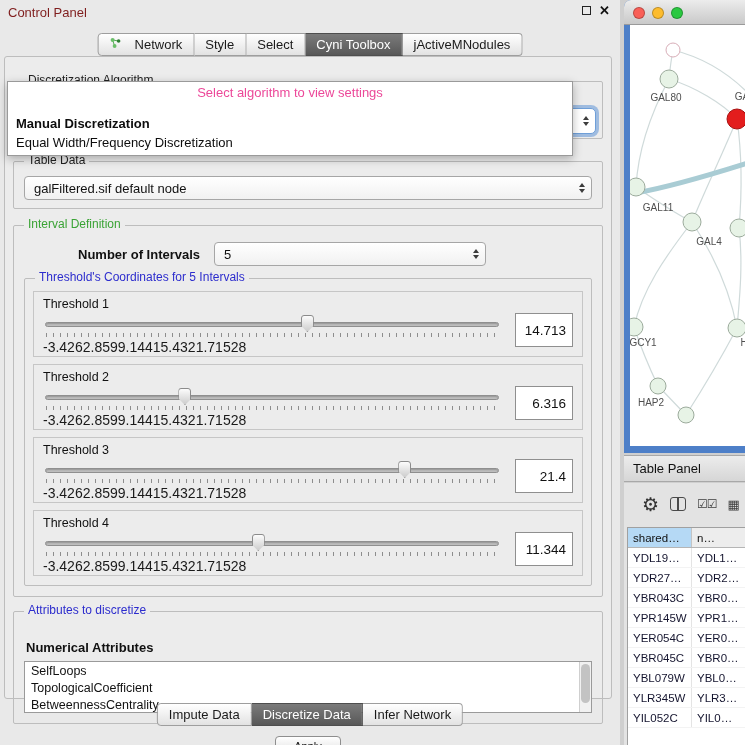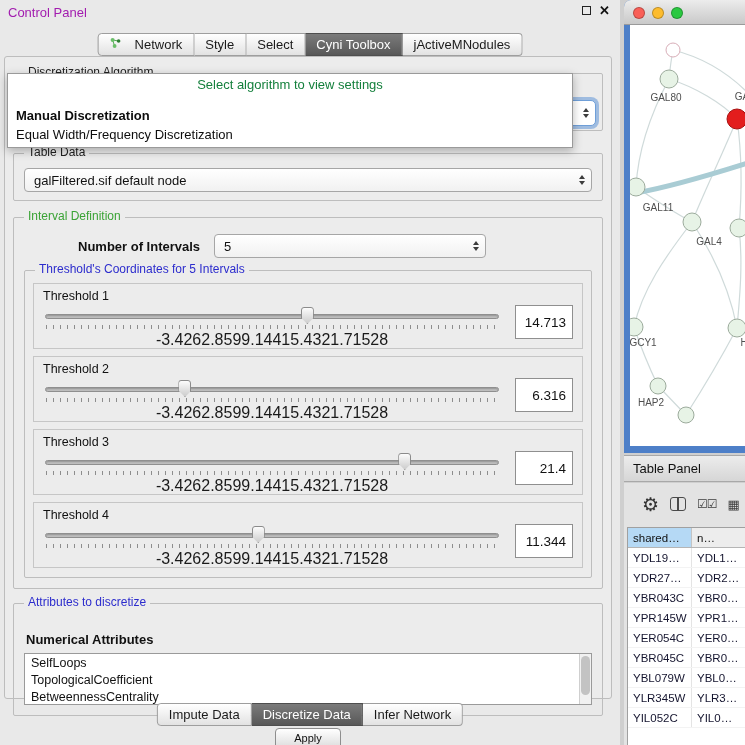--- a/index.html
+++ b/index.html
@@ -1,57 +1,57 @@
 <!DOCTYPE html>
 <html><head>
 <meta charset="utf-8">
 <style>
   * { margin:0; padding:0; box-sizing:border-box; }
   html,body { width:745px; height:745px; overflow:hidden; position:relative;
               font-family:"Liberation Sans", sans-serif; background:#cfcfcf; }
 
   
   #control-panel { position:absolute; left:0; top:0; width:620px; height:745px; background:#e9e9e9; }
-  .cp-title { position:absolute; left:8px; top:5px; font-size:13px; color:#a21caf; }
+  .cp-title { position:absolute; left:8px; top:5px; font-size:13px; color:#7f1d1d; }
   .cp-winbtns { position:absolute; right:10px; top:5px; display:flex; gap:8px; align-items:center; }
   .float-box { width:9px; height:9px; border:1.5px solid #222; display:inline-block; }
   .close-x { font-size:13px; font-weight:bold; color:#111; line-height:11px; }
 
   .seg { display:flex; }
   .seg .tab { display:flex; align-items:center; gap:13px; padding:0 11px; height:23px;
               background:linear-gradient(#ffffff,#e2e2e2); border:1px solid #9e9e9e; border-left:none;
               font-size:13px; color:#1a1a1a; white-space:nowrap; }
   .seg .tab:first-child { border-left:1px solid #9e9e9e; border-radius:4px 0 0 4px; }
   .seg .tab:last-child { border-radius:0 4px 4px 0; }
   .seg .tab.sel { background:linear-gradient(#7b7b7b,#585858); color:#fff; border-color:#4e4e4e; }
   #top-tabs { position:absolute; top:33px; left:50%; transform:translateX(-50%); z-index:6; }
   #bottom-tabs { position:absolute; top:703px; left:50%; transform:translateX(-50%); z-index:6; }
 
   .cp-content { position:absolute; left:4px; top:56px; width:608px; height:643px;
-                background:#ececec; border:1px solid #bdbdbd; border-radius:3px; padding:2px 8px; }
+                background:#ececec; border:1px solid #bdbdbd; border-radius:3px; padding:10px 8px; }
 
   .groupbox { position:relative; border:1px solid #bdbdbd; border-radius:2px; }
   .legend { position:absolute; top:-9px; left:10px; background:#ececec; padding:0 4px;
             font-size:12px; color:#222; white-space:nowrap; }
   .legend.green { color:#3aa335; }
   .legend.blue { color:#2c2ccd; }
 
   
   #disc-zone { position:relative; height:76px; margin-top:6px; }
   #disc-group { position:absolute; left:0; right:0; top:8px; height:58px; }
   #algo-combo { position:absolute; left:0; right:6px; top:26px; height:26px; background:#fff;
                 border:1px solid #6f9fd8; border-radius:5px; box-shadow:0 0 0 3px rgba(96,150,215,.55); }
   .ud { position:absolute; right:6px; top:50%; transform:translateY(-50%); display:flex;
         flex-direction:column; gap:2px; }
   .ud i { width:0; height:0; border-left:3.5px solid transparent; border-right:3.5px solid transparent; }
   .ud i.up { border-bottom:4px solid #3c3c3c; }
   .ud i.dn { border-top:4px solid #3c3c3c; }
   #algo-popup { position:absolute; left:-6px; top:8px; width:566px; min-height:56px; background:#fff;
                 border:1px solid #9a9a9a; box-shadow:0 3px 9px rgba(0,0,0,.28); z-index:30; padding-bottom:3px; }
-  .popup-ph { text-align:center; color:#15803d; font-size:13px; padding:3px 0 2px; }
+  .popup-ph { text-align:center; color:#ec4899; font-size:13px; padding:3px 0 2px; }
   .popt { font-size:13px; color:#0d0d0d; padding:1px 8px; line-height:17px; }
   .popt.bold { font-weight:bold;margin-top:12px; }
 
   
   #tabledata-group { margin-top:12px; height:48px; }
   .combo { position:relative; height:24px; background:linear-gradient(#ffffff,#f1f1f1);
            border:1px solid #a6a6a6; border-radius:4px; font-size:13px; color:#111;
            padding:4px 26px 0 9px; white-space:nowrap; overflow:hidden; }
   #tabledata-combo { margin:14px 10px 0 10px; }
 
@@ -66,22 +66,22 @@
   .thrlabel { font-size:12.5px; font-weight:normal; color:#111; margin-bottom:2px; }
   .thrrow { display:flex; align-items:flex-start; }
   .slider { position:relative; flex:1; height:40px; margin-right:14px; margin-top:1px; }
   .track { position:absolute; left:2px; right:2px; top:8px; height:5px; background:#c2c2c2;
            border:1px solid #8f8f8f; border-radius:3px; box-shadow:inset 0 1px 2px rgba(0,0,0,.25); }
   .thumb { position:absolute; top:1px; width:13px; height:17px; margin-left:-6.5px;
            background:linear-gradient(#fcfcfc,#cdcdcd); border:1px solid #8b8b8b;
            border-radius:3px 3px 2px 2px; clip-path:polygon(0 0,100% 0,100% 62%,50% 100%,0 62%); z-index:2; }
   .ticks { position:absolute; left:3px; right:3px; top:19px; height:4px;
            background:repeating-linear-gradient(to right,#8d8d8d 0,#8d8d8d 1px,transparent 1px,transparent 7px); }
-  .ticklabels { position:absolute; left:0; right:0; top:25px; display:flex; justify-content:center;
-                font-size:16px; color:#1a1a1a; }
+  .ticklabels { position:absolute; left:0; right:0; top:25px; display:flex; justify-content:flex-start;
+                font-size:14px; color:#1a1a1a; }
   .valbox { width:58px; height:34px; background:#fff; border:1px solid #8f8f8f; font-size:13.5px;
             color:#111; text-align:right; padding:9px 6px 0 0; }
 
   
   #attributes-group { margin-top:14px; padding:4px 10px 10px; }
   .attr-label { font-size:13px; font-weight:bold; color:#111; margin:24px 0 6px 2px; }
   .listbox { position:relative; height:52px; background:#fff; border:1px solid #9a9a9a; overflow:hidden; }
   .listitem { font-size:12.5px; color:#111; padding:1px 6px 0; line-height:16px; white-space:nowrap; }
   .sbar { position:absolute; right:0; top:0; bottom:0; width:12px; background:#f1f1f1; border-left:1px solid #cfcfcf; }
   .sthumb { position:absolute; right:1px; top:2px; width:9px; height:78%; background:#c3c3c3; border-radius:5px; }

